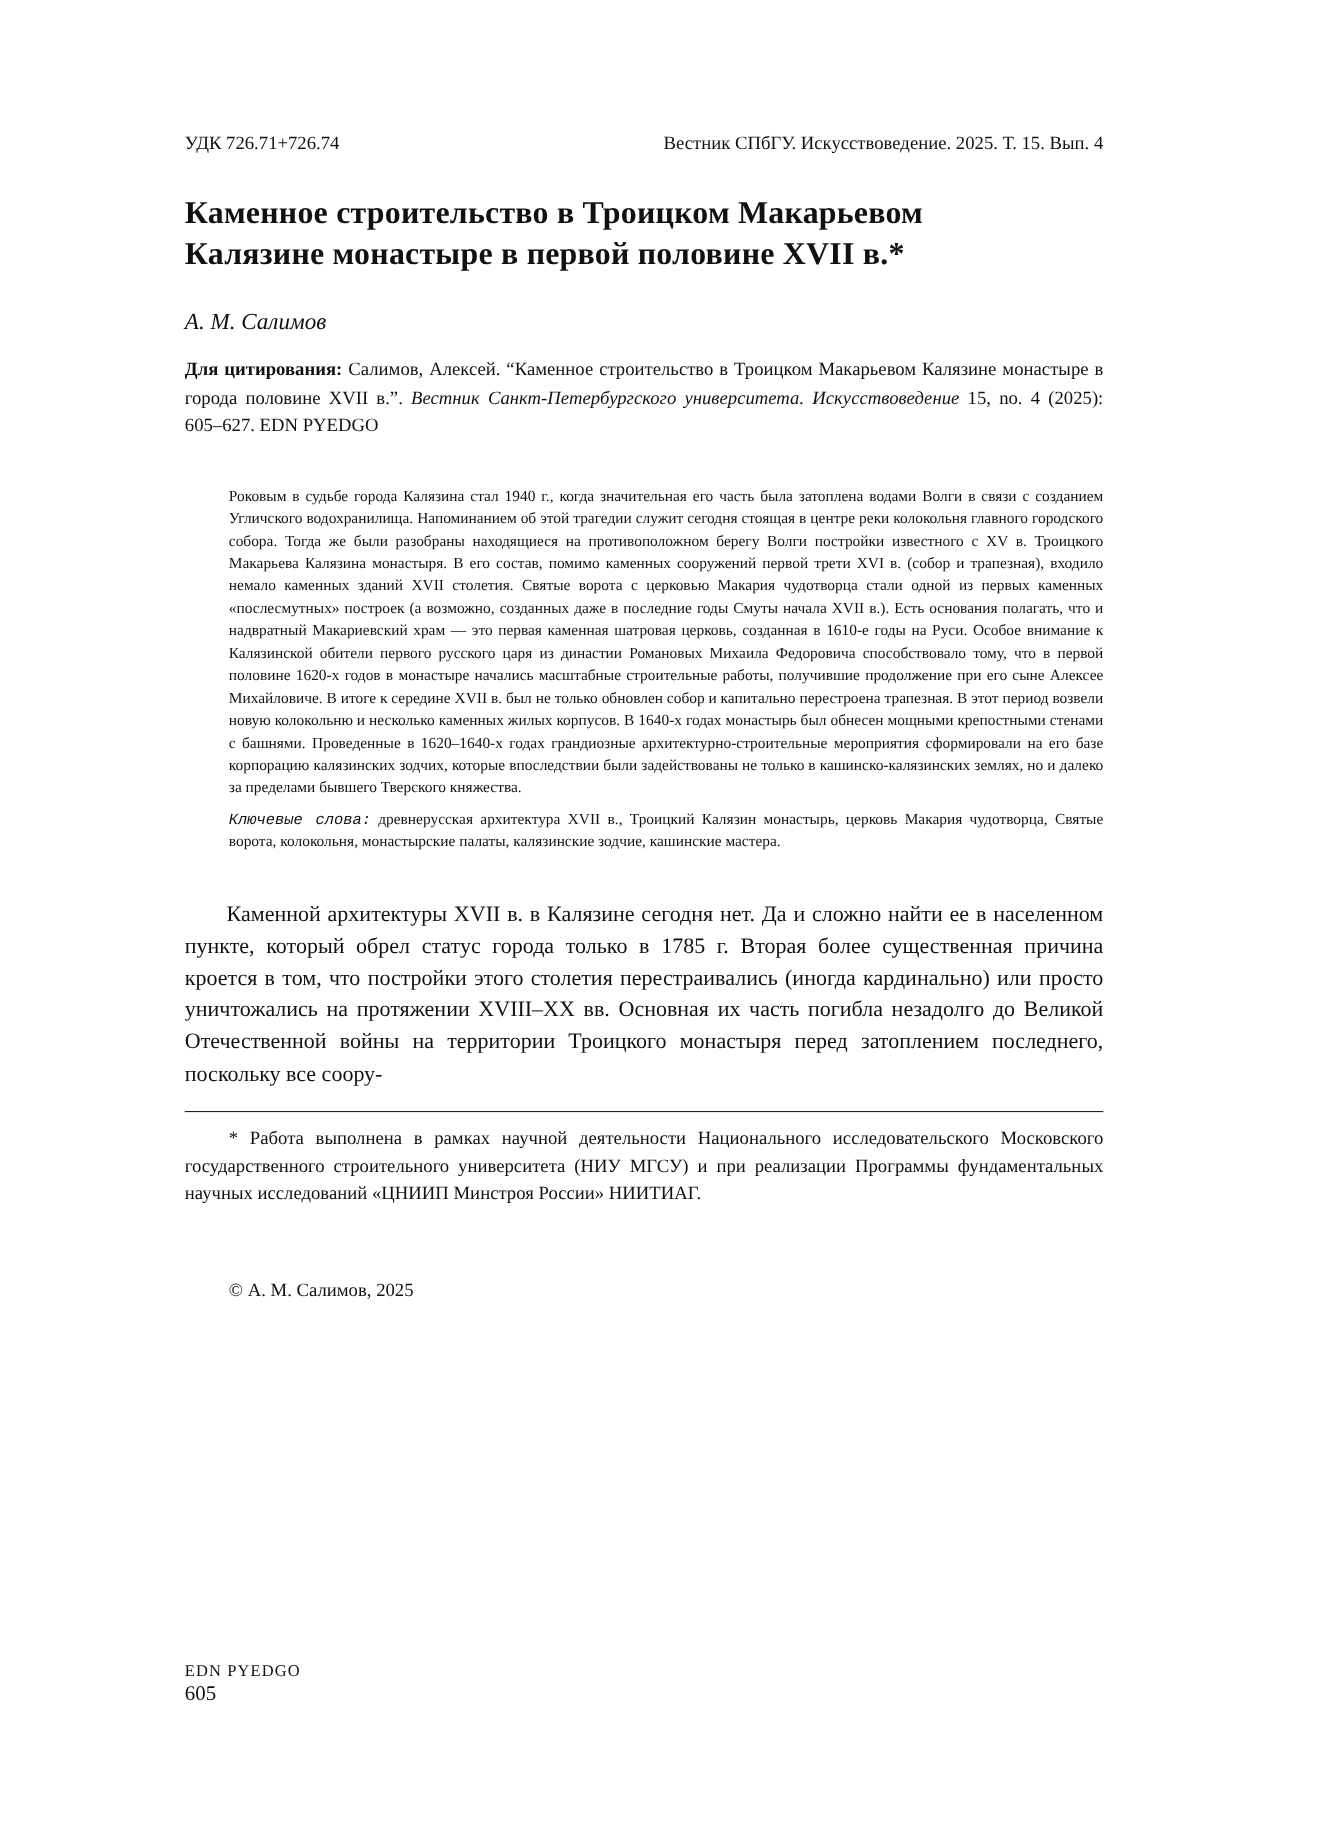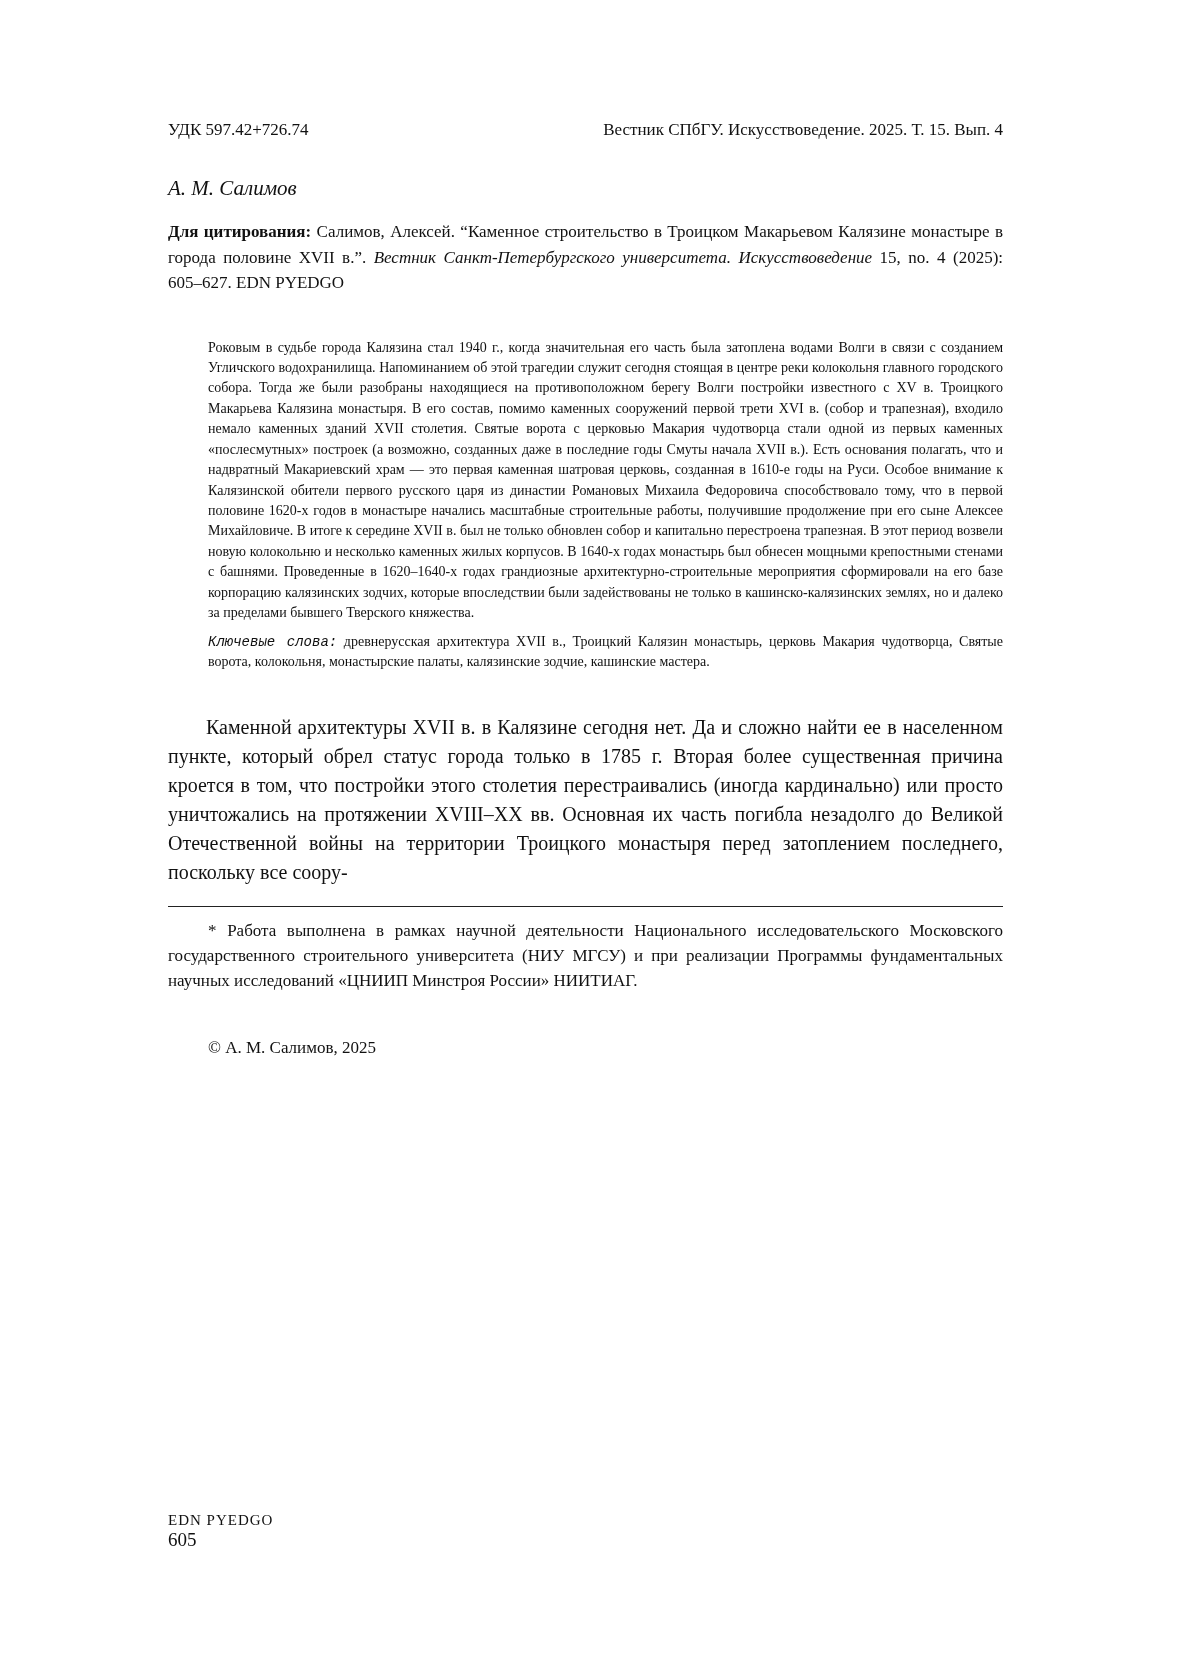--- a/index.html
+++ b/index.html
@@ -72,21 +72,21 @@
     margin-bottom: 12px;
   }
   .footnote-text {
     font-size: 17px;
     line-height: 1.47;
     text-align: justify;
     text-indent: 40px;
   }
   .copyright {
     font-size: 17px;
-    margin-top: 44px;
+    margin-top: 65px;
     margin-left: 40px;
   }
   .footer {
     position: absolute;
     left: 168px;
     right: 197px;
     top: 1512px;
     display: flex;
     justify-content: space-between;
     align-items: baseline;
@@ -99,24 +99,25 @@
   .footer .pagenum {
     font-size: 19px;
   }
 </style>
 </head>
 <body>
 
 <div class="page">
 
   <div class="hdr-row">
-    <span>УДК 597.42+726.74</span>
+    <span>УДК 726.71+726.74</span>
     <span>Вестник СПбГУ. Искусствоведение. 2025. Т. 15. Вып. 4</span>
   </div>
 
+  <h1 class="title">Каменное строительство в Троицком Макарьевом Калязине монастыре в первой половине XVII в.*</h1>
 
   <div class="author">А. М. Салимов</div>
 
 
   <p class="citation"><b>Для цитирования:</b><span> Салимов, Алексей. “Каменное строительство в Троицком Макарьевом Калязине монастыре в города половине XVII в.”. </span><i>Вестник Санкт-Петербургского университета. Искусствоведение</i><span> 15, no. 4 (2025): 605–627. EDN PYEDGO</span></p>
 
   <div class="abstract-block">
     <p class="abstract">Роковым в судьбе города Калязина стал 1940 г., когда значительная его часть была затоплена водами Волги в связи с созданием Угличского водохранилища. Напоминанием об этой трагедии служит сегодня стоящая в центре реки колокольня главного городского собора. Тогда же были разобраны находящиеся на противоположном берегу Волги постройки известного с XV в. Троицкого Макарьева Калязина монастыря. В его состав, помимо каменных сооружений первой трети XVI в. (собор и трапезная), входило немало каменных зданий XVII столетия. Святые ворота с церковью Макария чудотворца стали одной из первых каменных «послесмутных» построек (а возможно, созданных даже в последние годы Смуты начала XVII в.). Есть основания полагать, что и надвратный Макариевский храм — это первая каменная шатровая церковь, созданная в 1610-е годы на Руси. Особое внимание к Калязинской обители первого русского царя из династии Романовых Михаила Федоровича способствовало тому, что в первой половине 1620-х годов в монастыре начались масштабные строительные работы, получившие продолжение при его сыне Алексее Михайловиче. В итоге к середине XVII в. был не только обновлен собор и капитально перестроена трапезная. В этот период возвели новую колокольню и несколько каменных жилых корпусов. В 1640-х годах монастырь был обнесен мощными крепостными стенами с башнями. Проведенные в 1620–1640-х годах грандиозные архитектурно-строительные мероприятия сформировали на его базе корпорацию калязинских зодчих, которые впоследствии были задействованы не только в кашинско-калязинских землях, но и далеко за пределами бывшего Тверского княжества.</p>
     <p class="keywords"><i>Ключевые слова:</i><span> древнерусская архитектура XVII в., Троицкий Калязин монастырь, церковь Макария чудотворца, Святые ворота, колокольня, монастырские палаты, калязинские зодчие, кашинские мастера.</span></p>
   </div>

